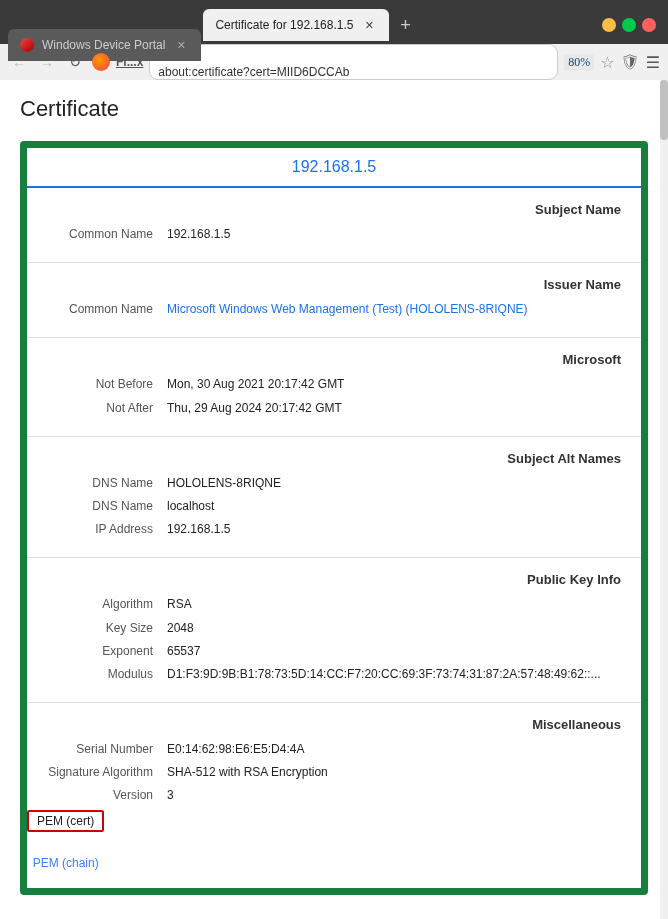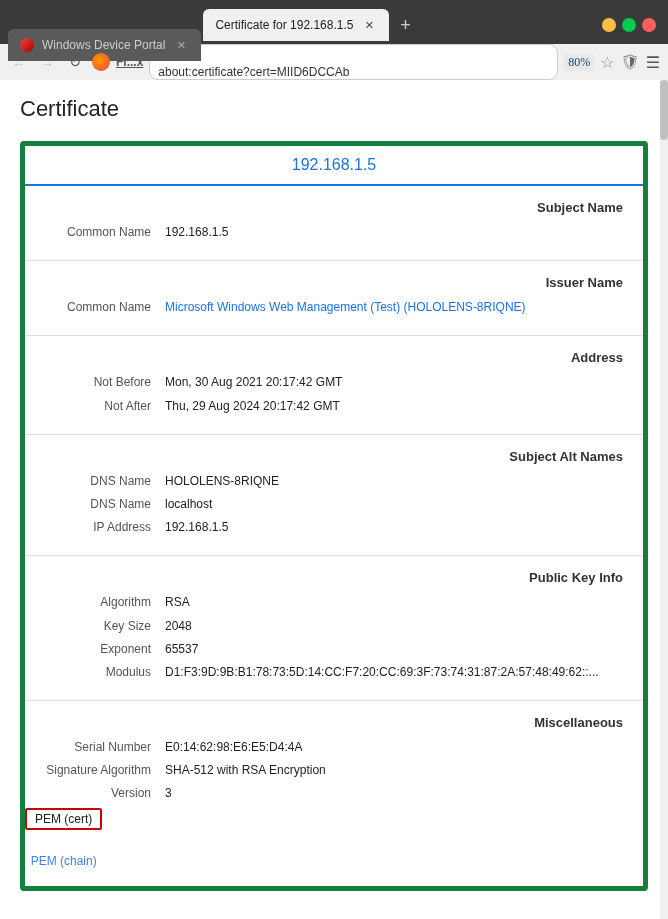--- a/index.html
+++ b/index.html
@@ -270,21 +270,21 @@
     }
 
     .pem-chain-link {
       color: #3b82f6;
       font-size: 12px;
       cursor: pointer;
       text-decoration: none;
     }
 
     .cert-outer-border {
-      border: 5px solid #15803d;
+      border: 7px solid #15803d;
       border-radius: 4px;
       margin-top: 19px;
       overflow: hidden;
     }
 
     .scrollbar-track {
       position: fixed;
       right: 0;
       top: 80px;
       width: 8px;
@@ -358,21 +358,21 @@
 
     <div class="cert-section">
       <div class="section-title">Issuer Name</div>
       <div class="field-row">
         <span class="field-label">Common Name</span>
         <span class="field-value blue-link">Microsoft Windows Web Management (Test) (HOLOLENS-8RIQNE)</span>
       </div>
     </div>
 
     <div class="cert-section">
-      <div class="section-title">Address</div>
+      <div class="section-title">Microsoft</div>
       <div class="field-row">
         <span class="field-label">Not Before</span>
         <span class="field-value">Mon, 30 Aug 2021 20:17:42 GMT</span>
       </div>
       <div class="field-row">
         <span class="field-label">Not After</span>
         <span class="field-value">Thu, 29 Aug 2024 20:17:42 GMT</span>
       </div>
     </div>
 

